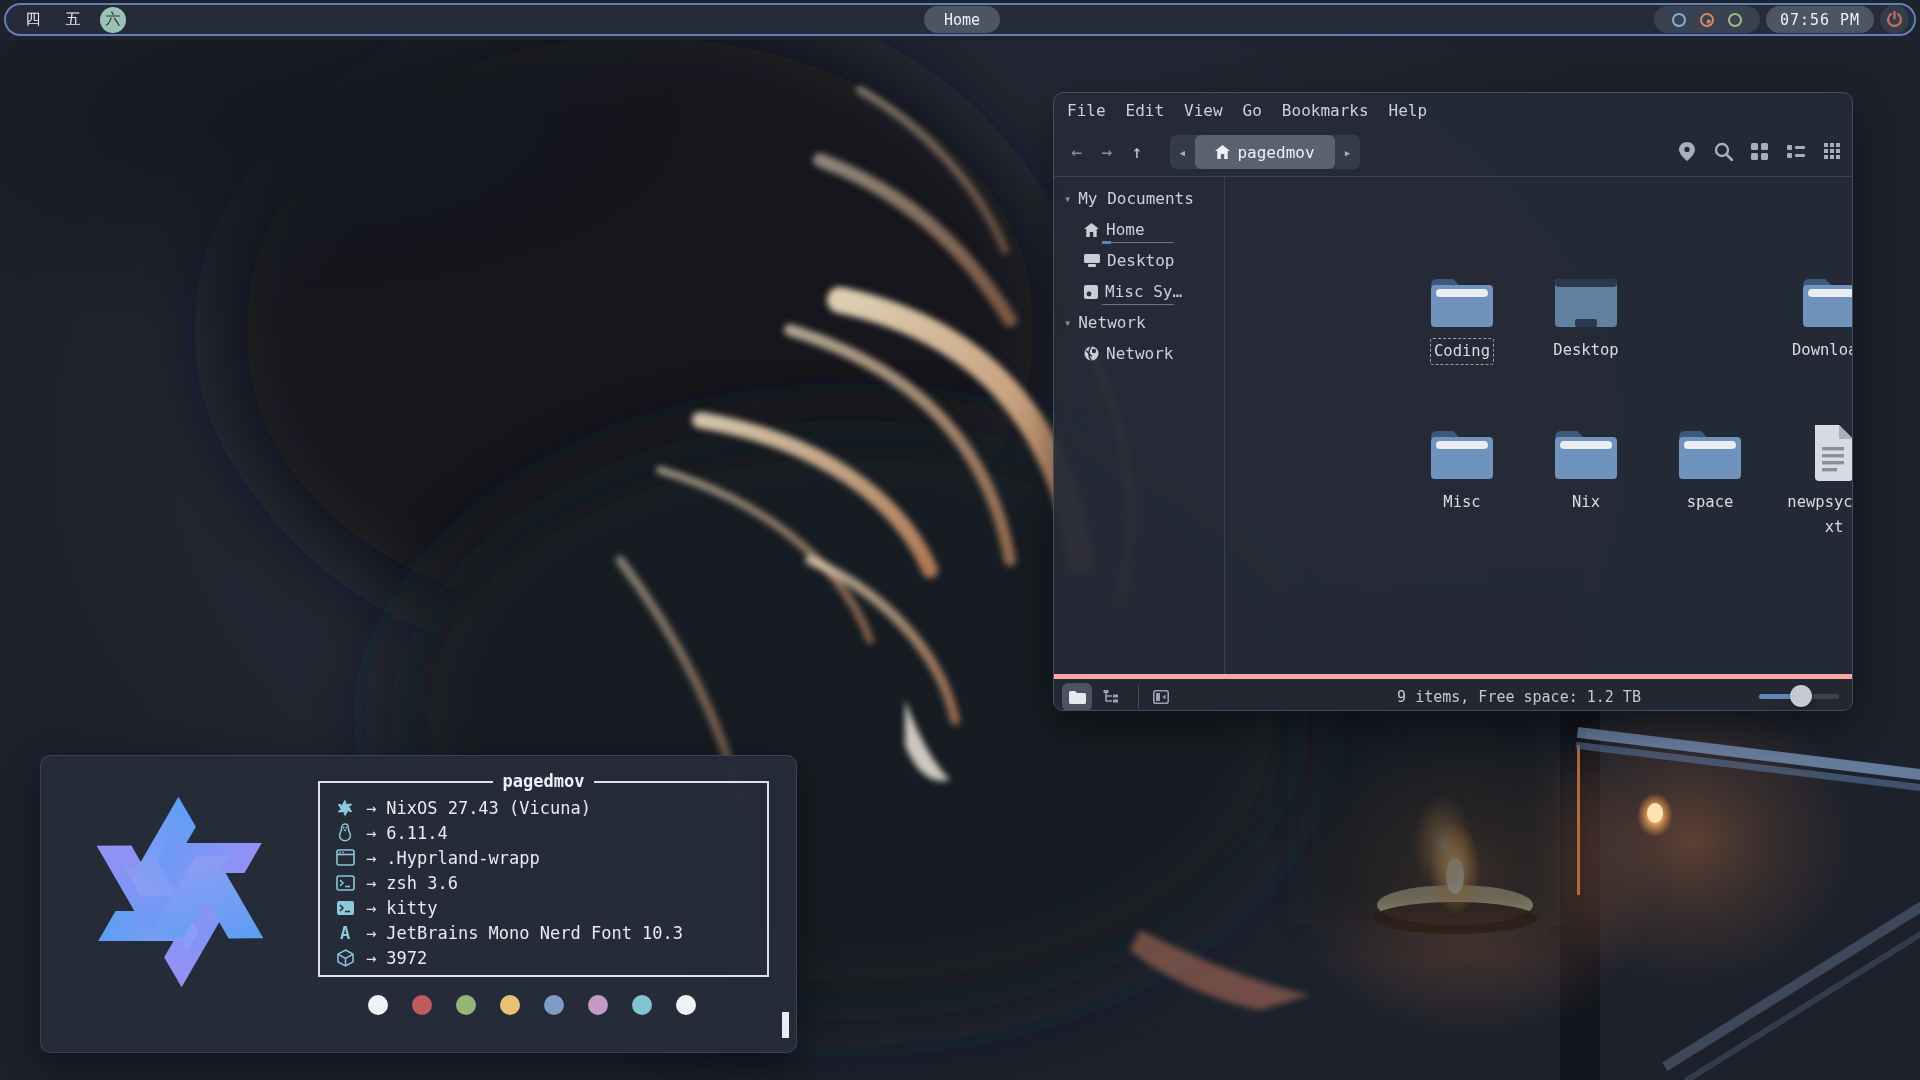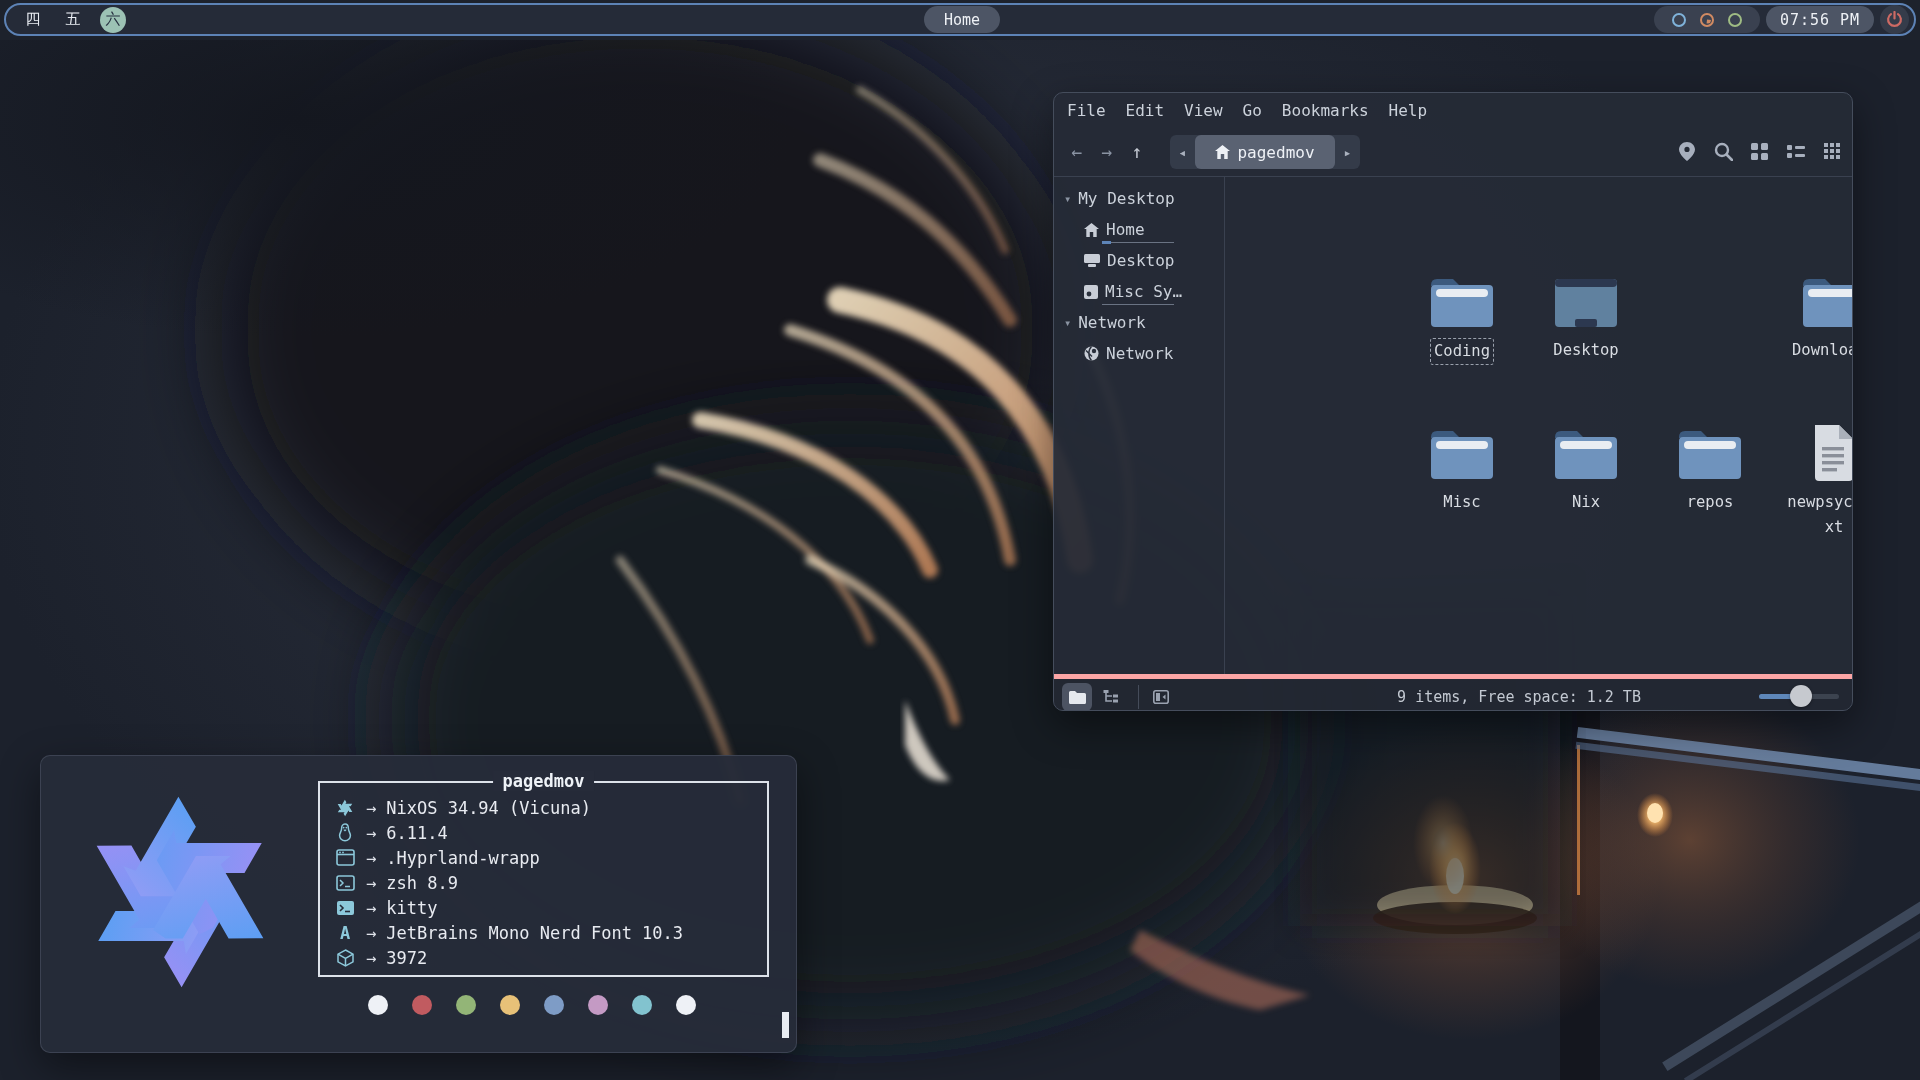--- a/index.html
+++ b/index.html
@@ -277,21 +277,21 @@
           </g>
         </svg>
       </div>
     </div>
 
     <div class="fm-body">
 
       <div class="fm-side">
         <div class="side-row side-head">
           <span class="tri">▾</span>
-          <span>My Desktop</span>
+          <span>My Documents</span>
         </div>
         <div class="side-row side-item">
           <svg width="15" height="14" viewBox="0 0 15 14">
             <path d="M7.5 0 L15 6 H12.7 V14 H9.2 V9 H5.8 V14 H2.3 V6 H0 Z" fill="#c8cdd6"></path>
           </svg>
           <span>Home</span>
           <span class="u-line accent"></span>
         </div>
         <div class="side-row side-item">
           <svg width="16" height="13" viewBox="0 0 16 13">
@@ -374,21 +374,21 @@
         <div class="fcell" style="left:181px;top:250px">
           <svg class="ficon" width="66" height="56" viewBox="0 0 66 56">
               <use href="#sym-folder"></use>
             </svg>
           <span class="flabel">Misc</span>
         </div>
         <div class="fcell" style="left:429px;top:250px">
           <svg class="ficon" width="66" height="56" viewBox="0 0 66 56">
               <use href="#sym-folder"></use>
             </svg>
-          <span class="flabel">repos</span>
+          <span class="flabel">space</span>
         </div>
         <div class="fcell" style="left:553px;top:246px">
           <svg class="ficon" width="46" height="60" viewBox="0 0 46 60">
               <use href="#sym-textfile"></use>
             </svg>
           <span class="flabel">newpsych.txt</span>
         </div>
       </div>
     </div>
 
@@ -458,21 +458,21 @@
                 <use href="#nix-lambda"></use>
                   <use href="#nix-lambda" transform="rotate(60)"></use>
                   <use href="#nix-lambda" transform="rotate(120)"></use>
                 <use href="#nix-lambda" transform="rotate(180)"></use>
                   <use href="#nix-lambda" transform="rotate(240)"></use>
                   <use href="#nix-lambda" transform="rotate(300)"></use>
               </g>
             </svg>
           </span>
           <span class="fa">→</span>
-          <span class="fv">NixOS 34.94 (Vicuna)</span>
+          <span class="fv">NixOS 27.43 (Vicuna)</span>
         </div>
 
         <div class="fetch-row">
           <span class="fi">
             <svg width="16" height="19" viewBox="0 0 16 19">
               <path d="M8 1 C5.6 1 4.6 3 4.6 5.4 C4.6 8.4 2.6 9.8 2.6 12.6 C2.6 15.4 5 17.8 8 17.8 C11 17.8 13.4 15.4 13.4 12.6 C13.4 9.8 11.4 8.4 11.4 5.4 C11.4 3 10.4 1 8 1 Z" fill="none" stroke="#8cc8da" stroke-width="1.5"></path>
               <circle cx="6.6" cy="4.6" r="0.9" fill="#8cc8da"></circle>
                 <circle cx="9.4" cy="4.6" r="0.9" fill="#8cc8da"></circle>
               <path d="M6.8 6.6 L8 7.6 L9.2 6.6" fill="none" stroke="#8cc8da" stroke-width="1.2"></path>
             </svg>
@@ -496,21 +496,21 @@
 
         <div class="fetch-row">
           <span class="fi">
             <svg width="19" height="16" viewBox="0 0 19 16">
               <rect x="1" y="1" width="17" height="14" rx="2" fill="none" stroke="#8cc8da" stroke-width="1.6"></rect>
               <path d="M4 5 L7 8 L4 11" fill="none" stroke="#8cc8da" stroke-width="1.5"></path>
               <line x1="9" y1="11.5" x2="14" y2="11.5" stroke="#8cc8da" stroke-width="1.5"></line>
             </svg>
           </span>
           <span class="fa">→</span>
-          <span class="fv">zsh 8.9</span>
+          <span class="fv">zsh 3.6</span>
         </div>
 
         <div class="fetch-row">
           <span class="fi">
             <svg width="19" height="16" viewBox="0 0 19 16">
               <rect x="1" y="1" width="17" height="14" rx="2" fill="#8cc8da"></rect>
               <path d="M4 5 L7 8 L4 11" fill="none" stroke="#262b39" stroke-width="1.6"></path>
               <line x1="9" y1="11.5" x2="14" y2="11.5" stroke="#262b39" stroke-width="1.6"></line>
             </svg>
           </span>

